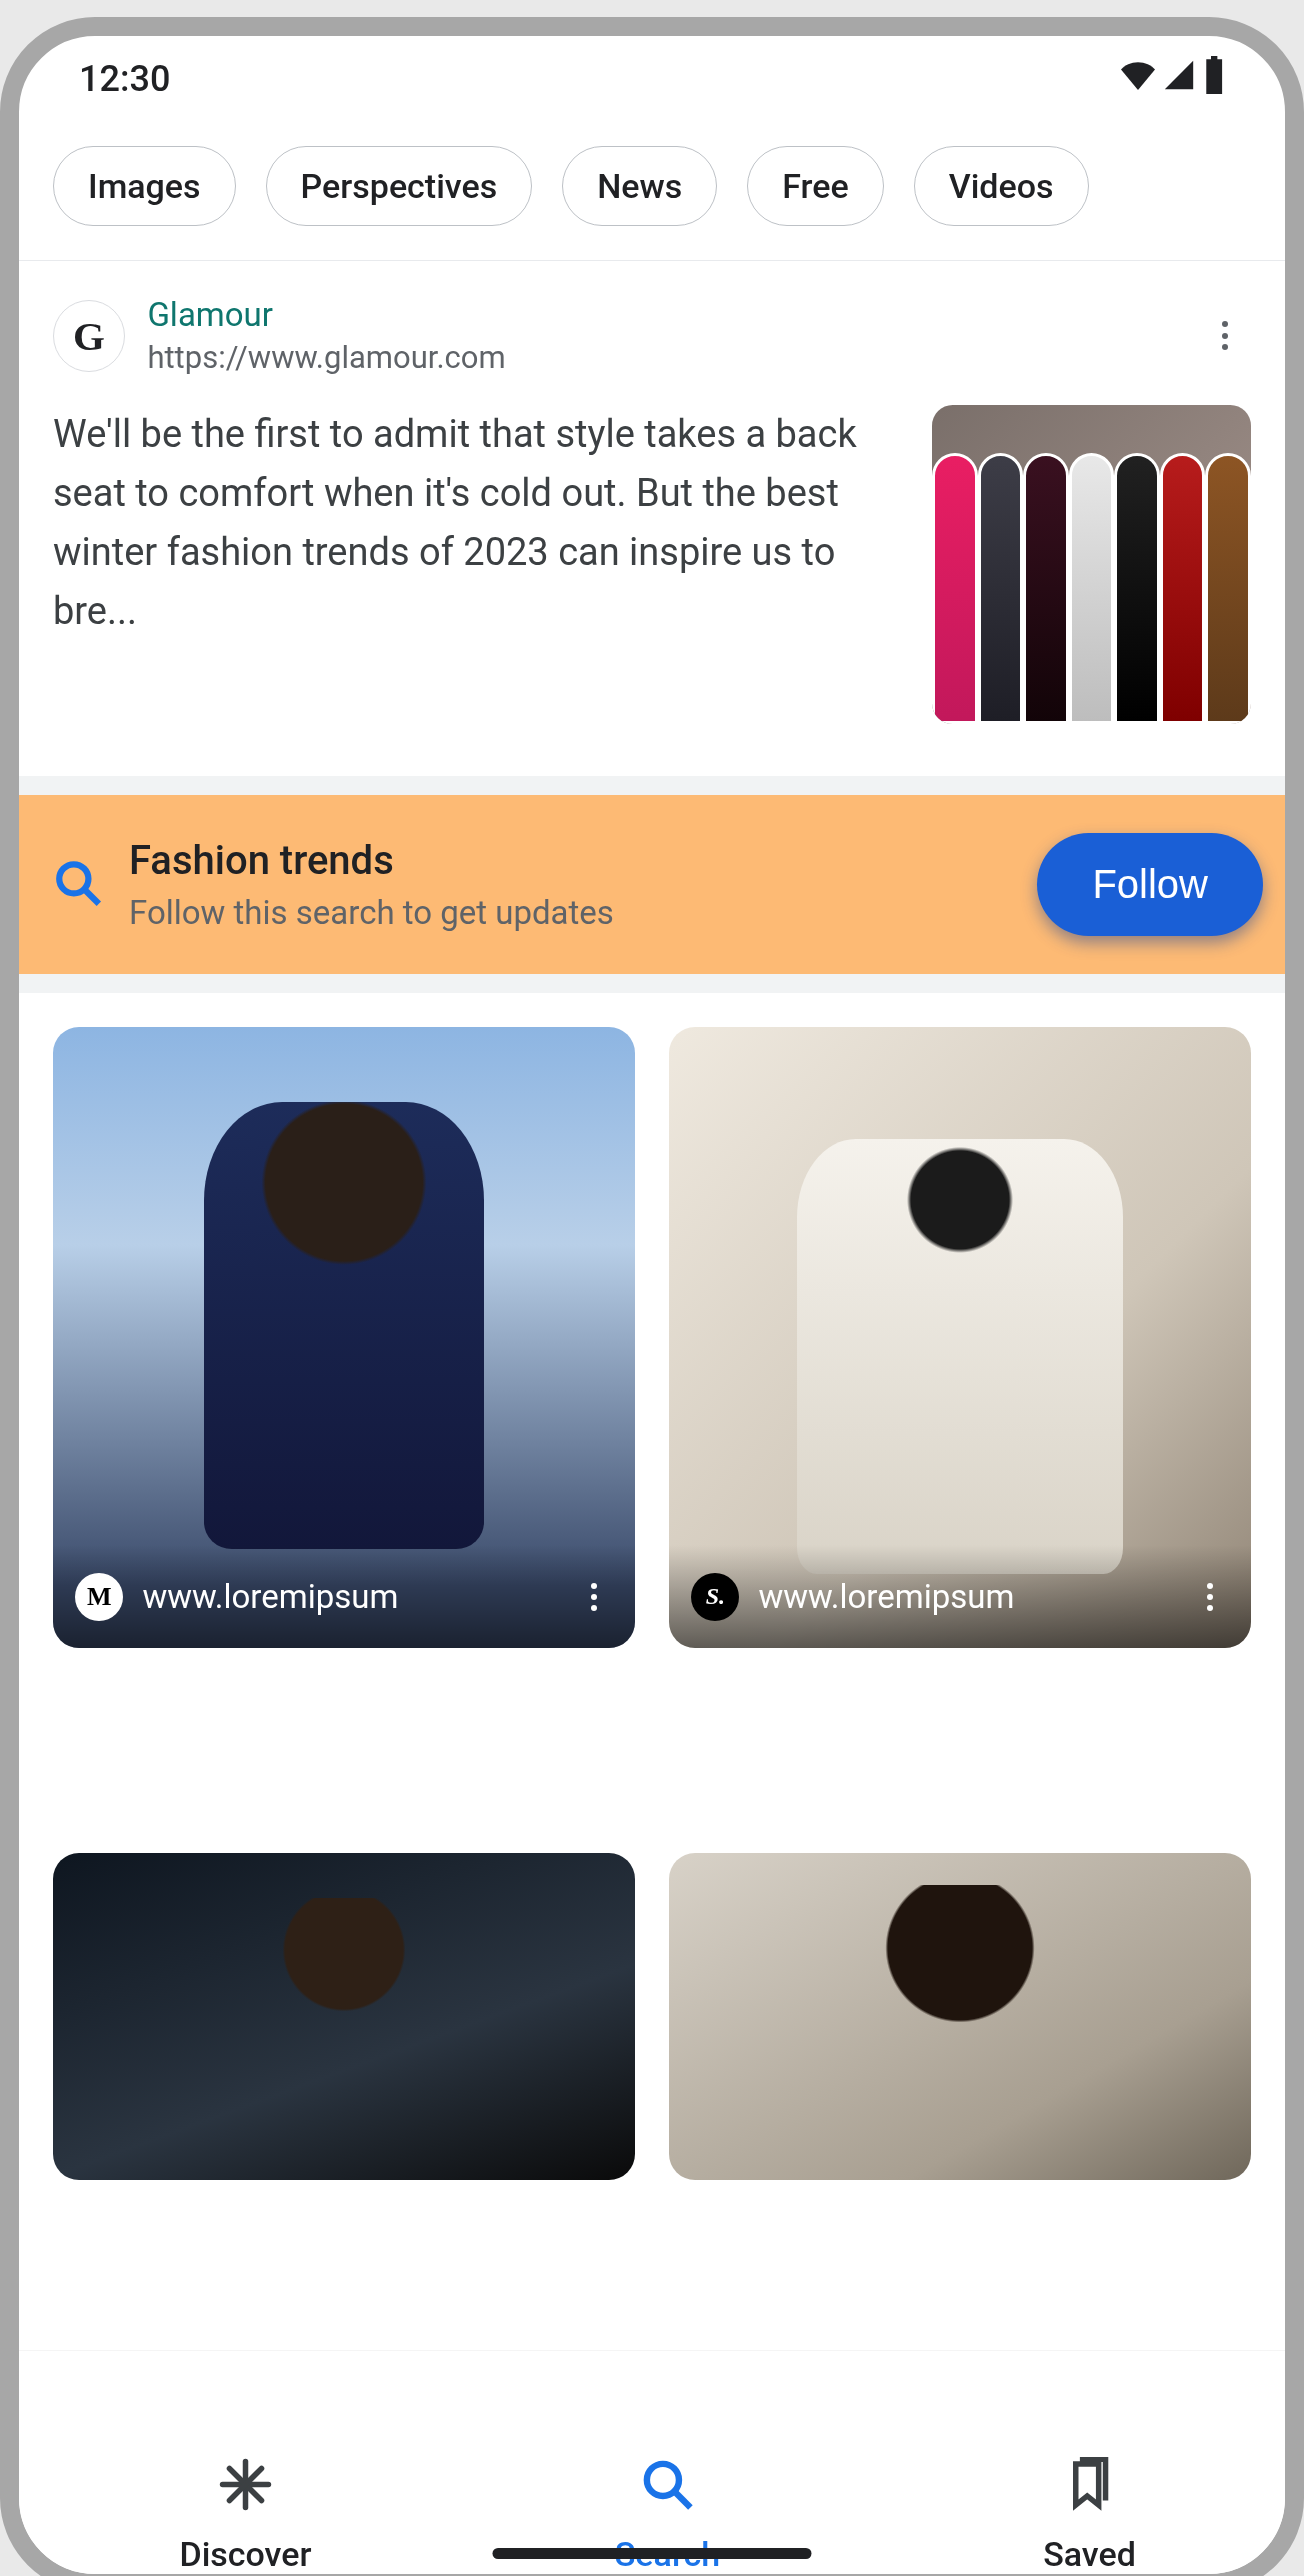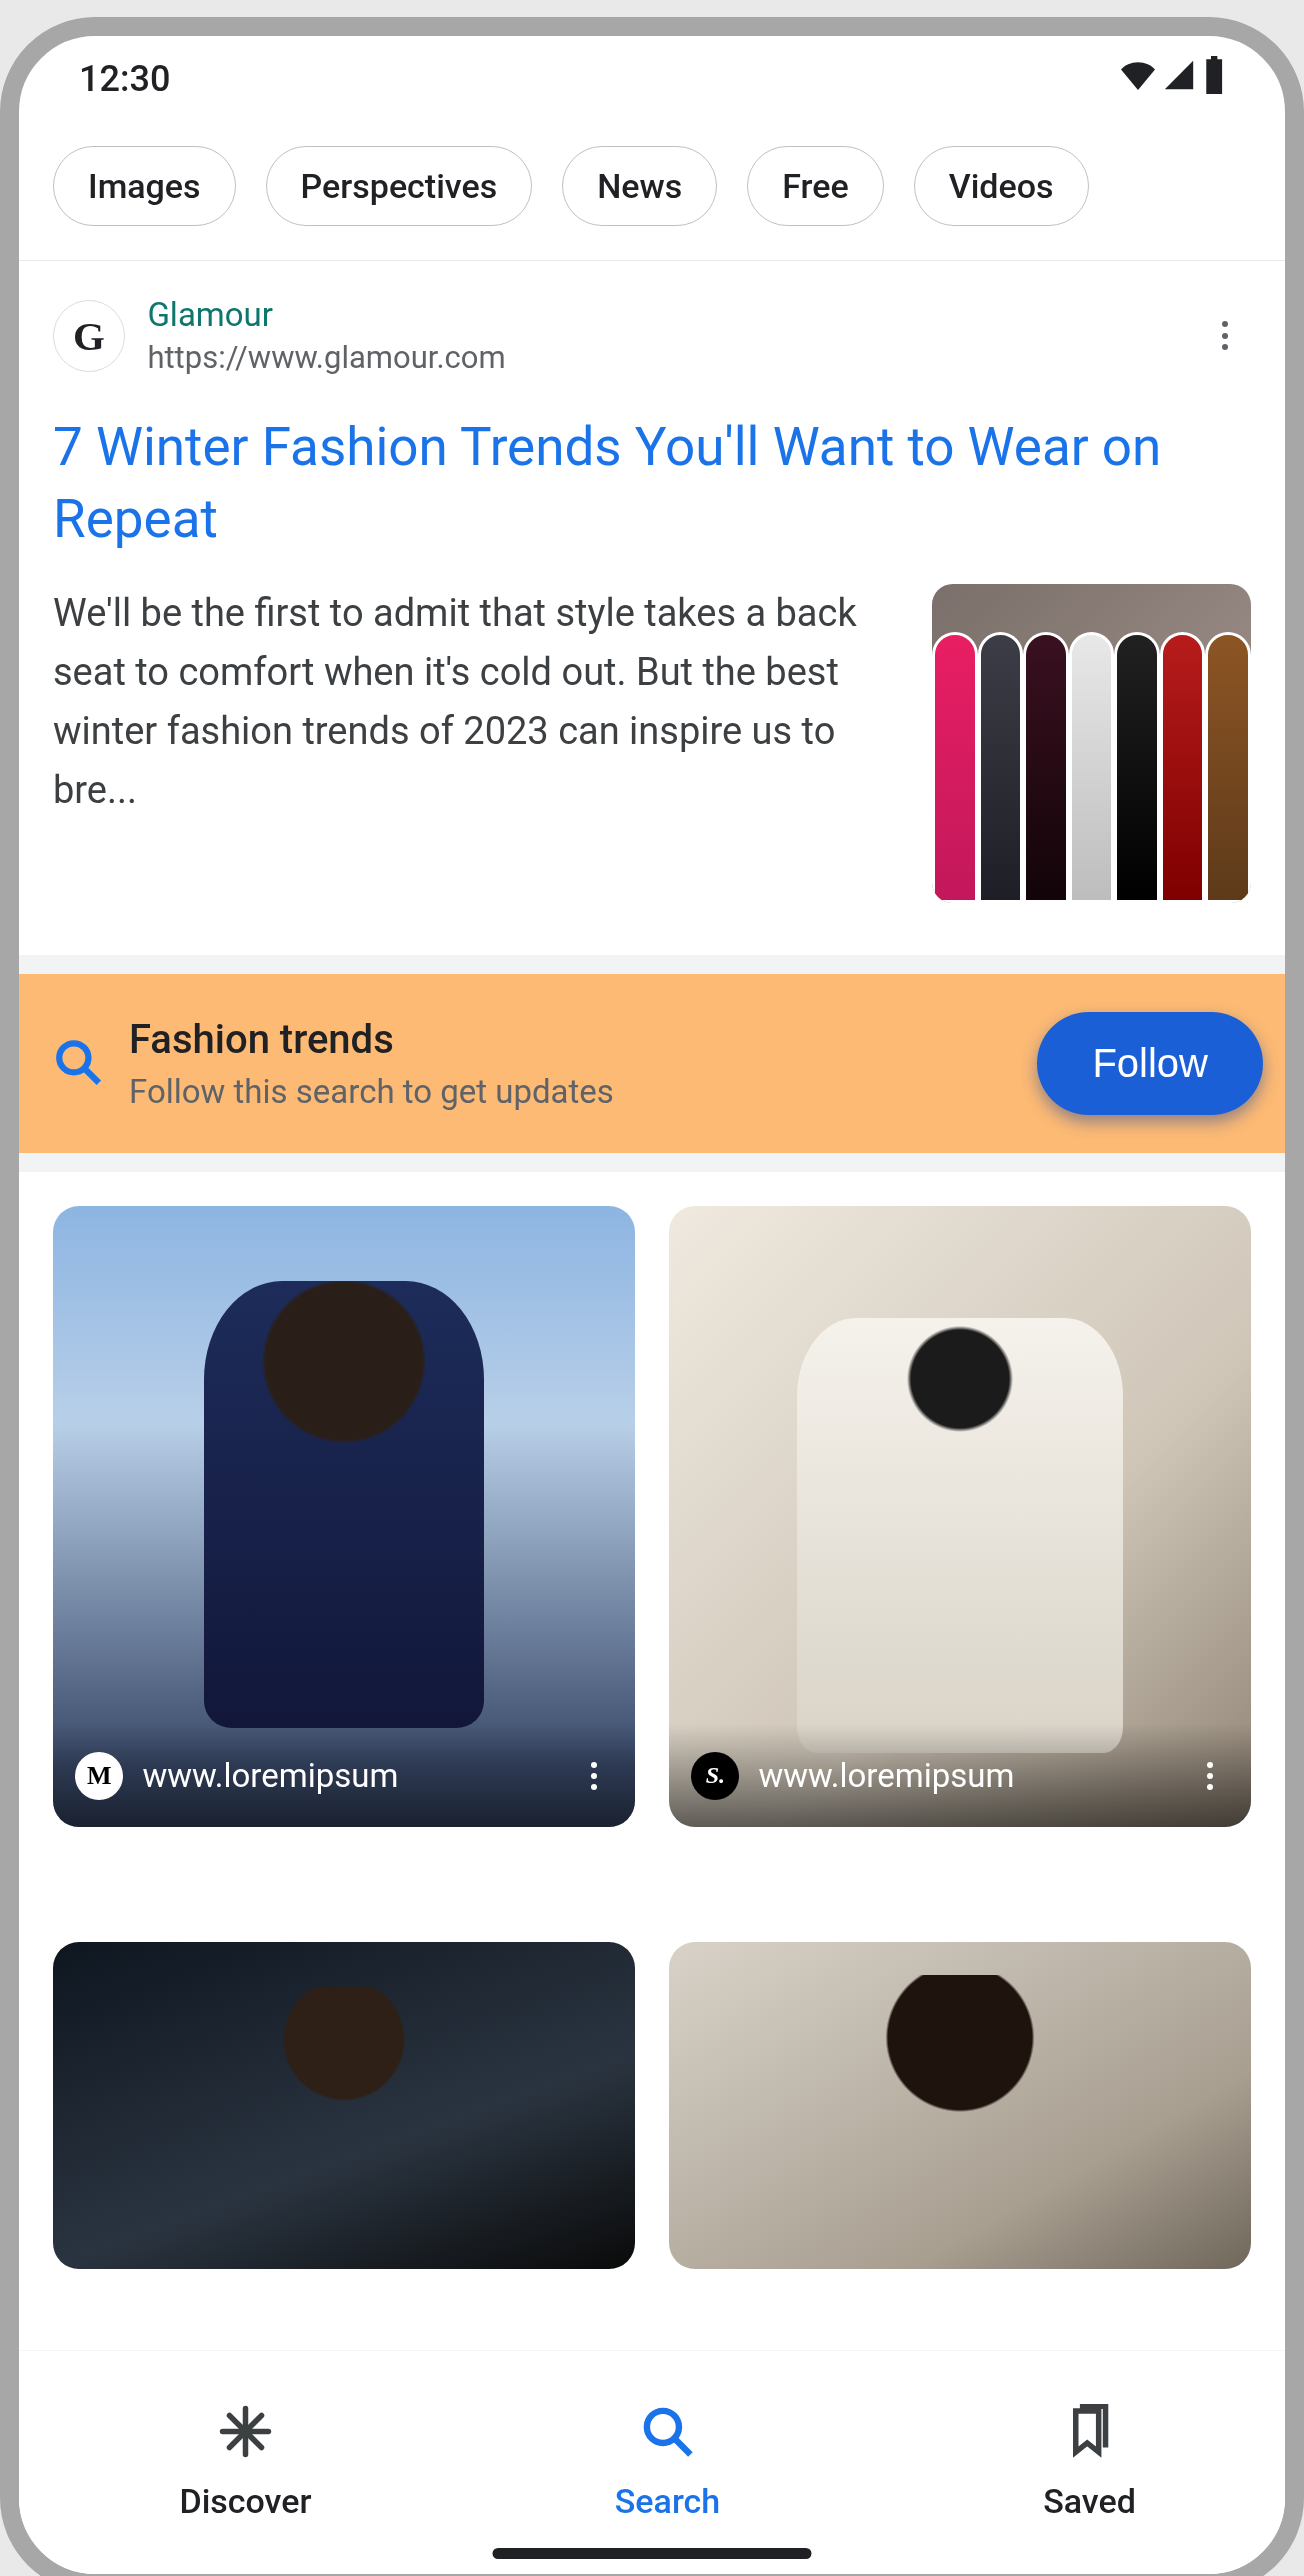--- a/index.html
+++ b/index.html
@@ -210,21 +210,21 @@
 
   
   .bottom-nav {
     height: 224px;
     border-top: 0.9px solid rgba(0,0,0,0.04);
     display:flex;
     background:#fff;
   }
   .nav-item {
     flex:1;
-    display:flex; flex-direction:column; align-items:center; justify-content:center;
+    display:flex; flex-direction:column; align-items:center; justify-content:flex-end;
     gap:13.8px;
     font-size:34px;
     font-weight:500;
     color:#202124;
     padding-left:31px;
   }
   .nav-item.active { color:#1a73e8; }
   .nav-item svg { width:55px; height:55px; }
 
   .home-indicator{
@@ -275,21 +275,20 @@
         <div class="site-url">https://www.glamour.com</div>
       </div>
       <div class="result-more">
         <div class="vdots">
             <span></span>
             <span></span>
             <span></span>
           </div>
       </div>
     </div>
-    <div class="result-title">7 Winter Fashion Trends You'll Want to Wear on Repeat</div>
     <div class="result-body">
       <div class="result-snippet">We'll be the first to admit that style takes a back seat to comfort when it's cold out. But the best winter fashion trends of 2023 can inspire us to bre...</div>
       <div class="result-thumb">
         <div class="ppl">
           <div class="p p1"></div>
             <div class="p p2"></div>
             <div class="p p3"></div>
             <div class="p p4"></div>
             <div class="p p5"></div>
             <div class="p p6"></div>

